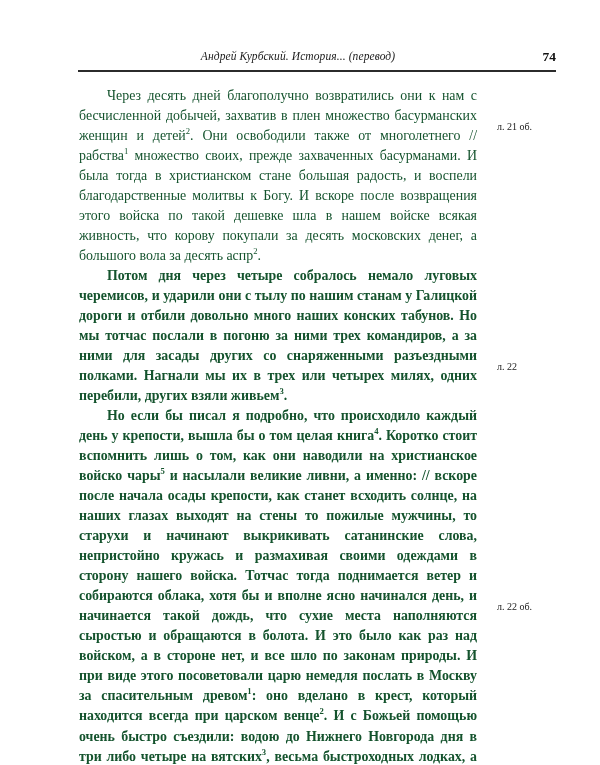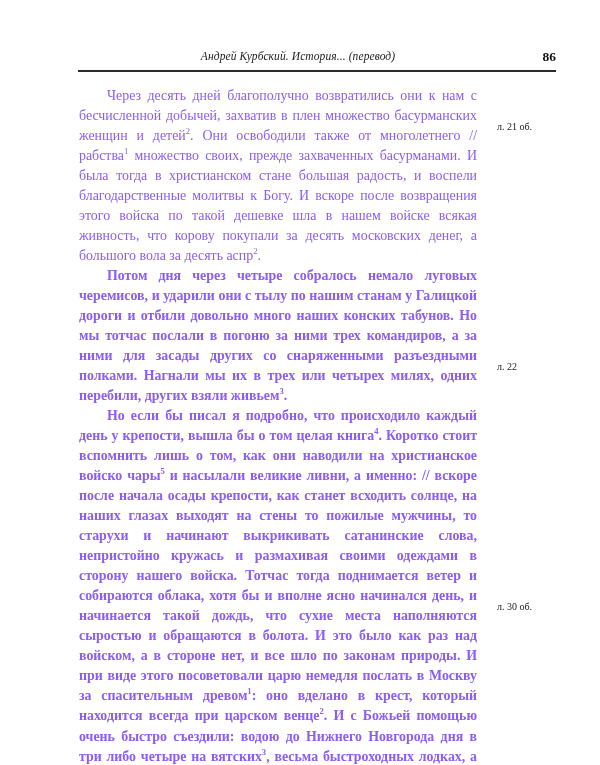--- a/index.html
+++ b/index.html
@@ -68,21 +68,21 @@
     top: 86px;
     width: 398px;
   }
   p.para {
     margin: 0;
     text-indent: 28px;
     text-align: justify;
     text-justify: inter-word;
     font-size: 13.9px;
     line-height: 20.02px;
-    color: #8b5cf6;
+    color: #14532d;
     hyphens: none;
   }
   p.para + p.para { margin-top: 0; font-weight: bold; }
 
   sup {
     font-size: 0.62em;
     vertical-align: super;
     line-height: 0;
   }
 
@@ -99,28 +99,28 @@
   .margin-note-2 { top: 357px; }
   .margin-note-3 { top: 597px; }
 </style>
 </head>
 <body>
 
 <div class="page">
 
   <div class="running-head">
     <div class="running-head-title">Андрей Курбский. История... (перевод)</div>
-    <div class="running-head-pageno">86</div>
+    <div class="running-head-pageno">74</div>
   </div>
 
   <div class="head-rule"></div>
 
   <div class="text-column">
     <p class="para" id="p1">Через десять дней благополучно возвратились они к нам с бесчисленной добычей, захватив в плен множество басурманских женщин и детей<sup>2</sup>. Они освободили также от многолетнего // рабства<sup>1</sup> множество своих, прежде захваченных басурманами. И была тогда в христианском стане большая радость, и воспели благодарственные молитвы к Богу. И вскоре после возвращения этого войска по такой дешевке шла в нашем войске всякая живность, что корову покупали за десять московских денег, а большого вола за десять аспр<sup>2</sup>.</p>
     <p class="para" id="p2">Потом дня через четыре собралось немало луговых черемисов, и ударили они с тылу по нашим станам у Галицкой дороги и отбили довольно много наших конских табунов. Но мы тотчас послали в погоню за ними трех командиров, а за ними для засады других со снаряженными разъездными полками. Нагнали мы их в трех или четырех милях, одних перебили, других взяли живьем<sup>3</sup>.</p>
     <p class="para" id="p3">Но если бы писал я подробно, что происходило каждый день у крепости, вышла бы о том целая книга<sup>4</sup>. Коротко стоит вспомнить лишь о том, как они наводили на христианское войско чары<sup>5</sup> и насылали великие ливни, а именно: // вскоре после начала осады крепости, как станет всходить солнце, на наших глазах выходят на стены то пожилые мужчины, то старухи и начинают выкрикивать сатанинские слова, непристойно кружась и размахивая своими одеждами в сторону нашего войска. Тотчас тогда поднимается ветер и собираются облака, хотя бы и вполне ясно начинался день, и начинается такой дождь, что сухие места наполняются сыростью и обращаются в болота. И это было как раз над войском, а в стороне нет, и все шло по законам природы. И при виде этого посоветовали царю немедля послать в Москву за спасительным древом<sup>1</sup>: оно вделано в крест, который находится всегда при царском венце<sup>2</sup>. И с Божьей помощью очень быстро съездили: водою до Нижнего Новгорода дня в три либо четыре на вятских<sup>3</sup>, весьма быстроходных лодках, а от Новгорода до самой Москвы на скороходных подводах<sup>4</sup>. Когда доставлен был честной крест, в который // вделана частица спасительного древа, на коем Господь наш Исус Христос пострадал плотию за людей, тогда иереи соборно с христианскими церемониями сотворили крестный ход и по церковному обычаю освятили им воду, так что силою животворящего креста эти языческие чары тотчас исчезли и с тех пор не объявлялись.</p>
   </div>
 
   <div class="margin-note margin-note-1">л. 21 об.</div>
   <div class="margin-note margin-note-2">л. 22</div>
-  <div class="margin-note margin-note-3">л. 30 об.</div>
+  <div class="margin-note margin-note-3">л. 22 об.</div>
 
 </div>
 
 </body></html>

